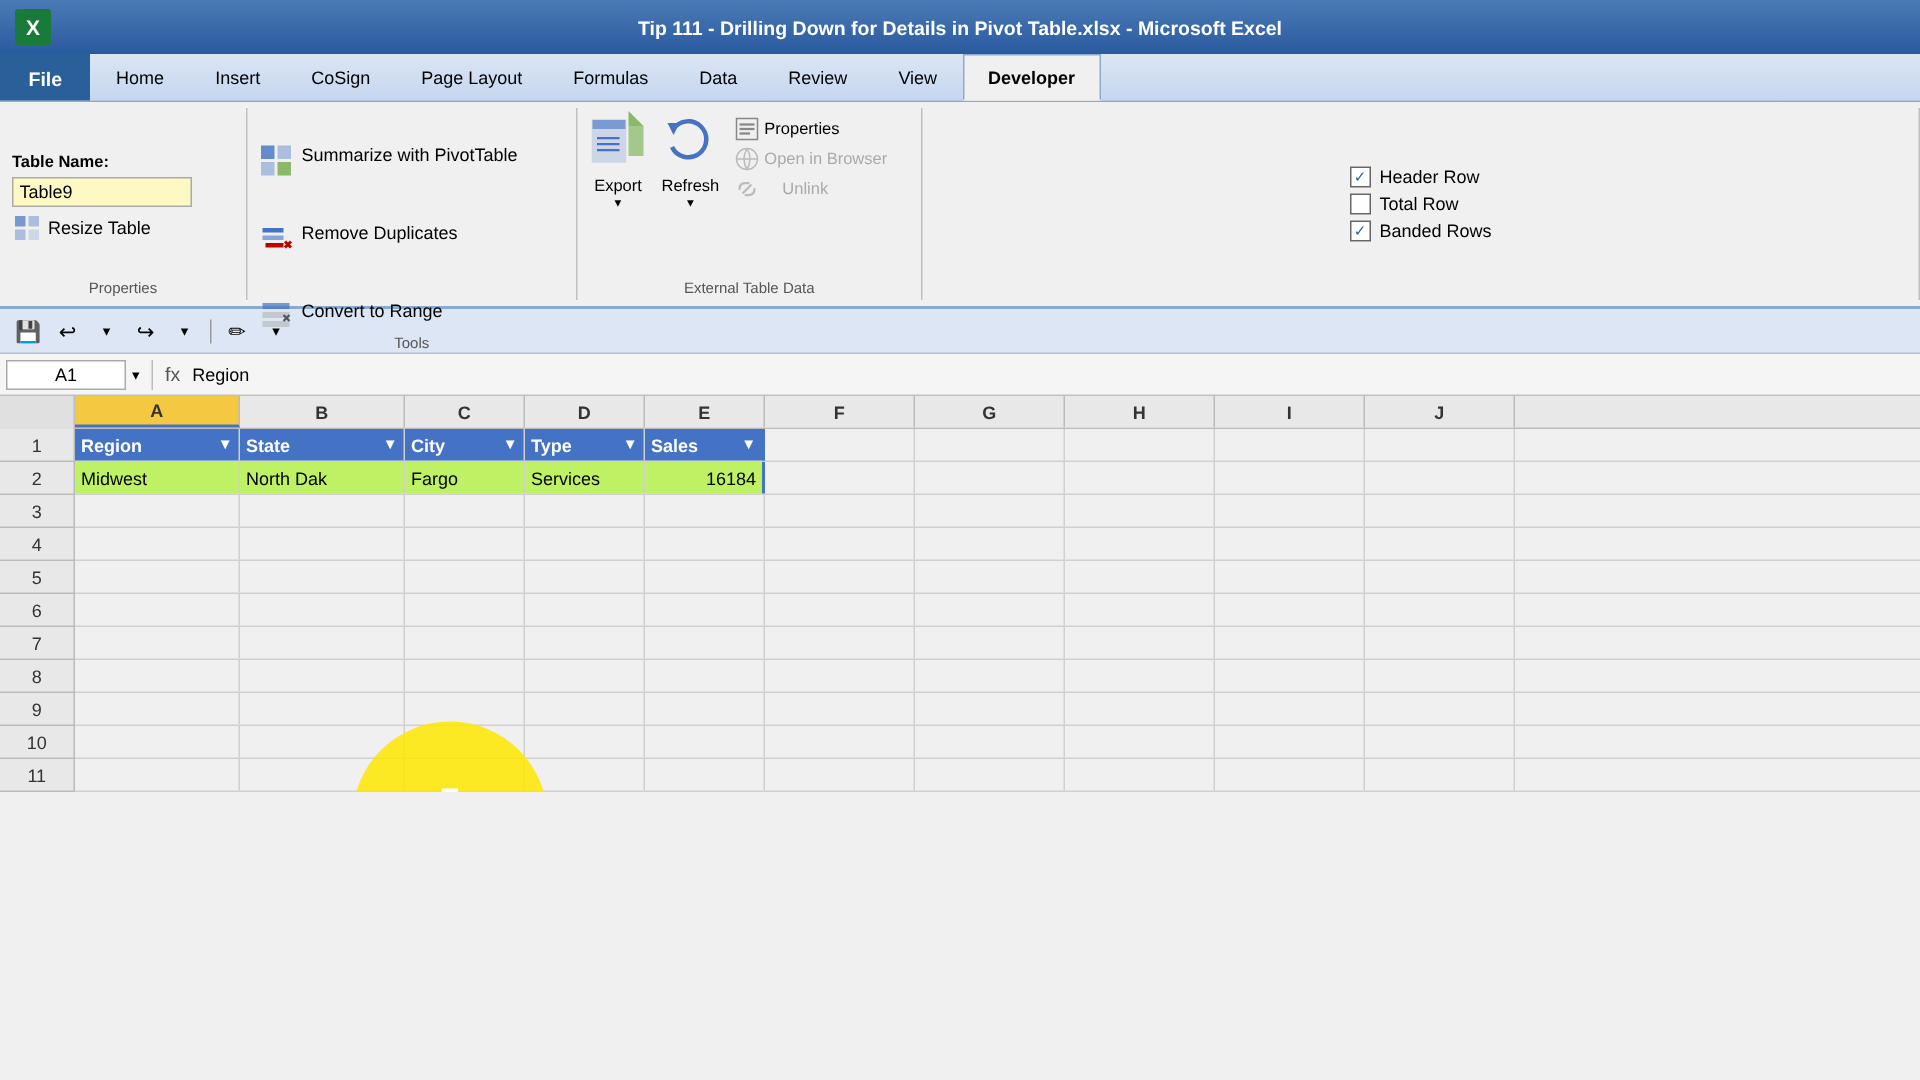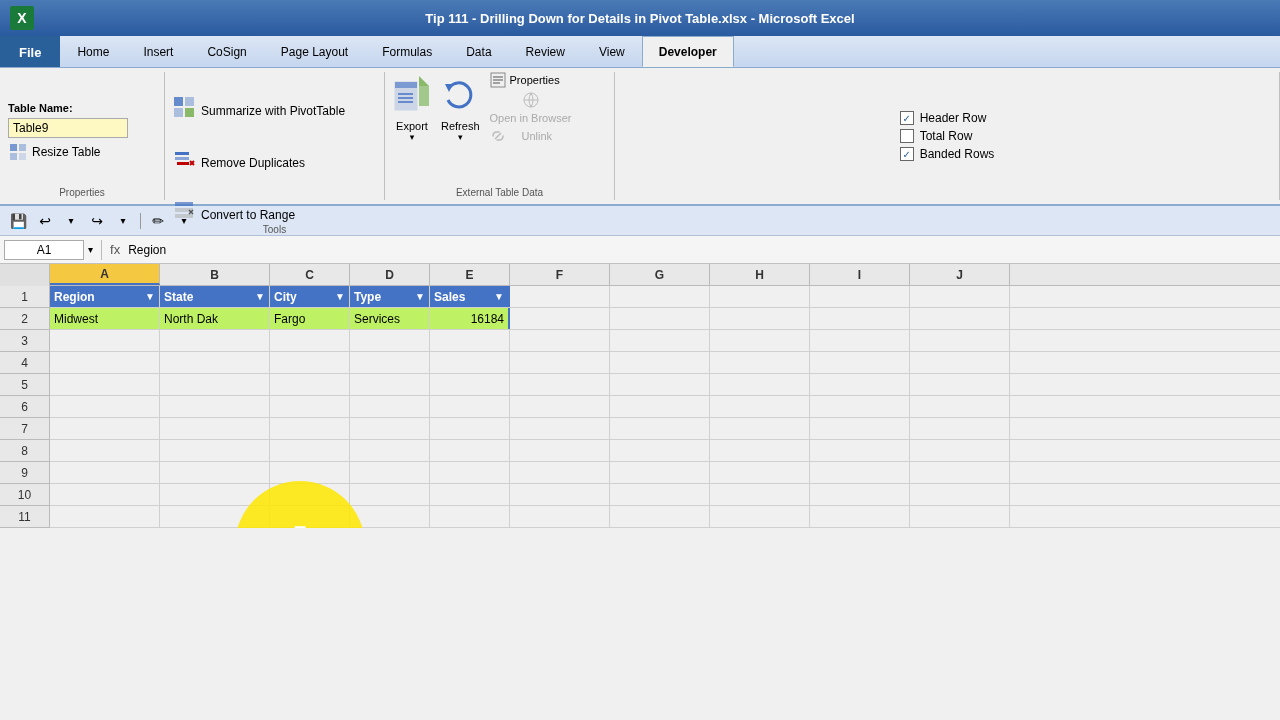--- a/index.html
+++ b/index.html
@@ -83,21 +83,21 @@
     }
     #table-name-input {
       border: 1px solid #aaa;
       padding: 2px 4px;
       font-size: 12px;
       width: 120px;
       background: #fef9c3;
     }
     .tools-item {
       display: flex;
-      align-items: flex-end;
+      align-items: flex-start;
       gap: 6px;
       cursor: pointer;
       font-size: 12px;
       padding: 2px 0;
       margin-top: 22px;
     }
     .style-item {
       display: flex;
       align-items: center;
       gap: 6px;
@@ -427,21 +427,21 @@
         <div style="display:flex;flex-direction:column;gap:4px;justify-content:center;">
           <div style="display:flex;align-items:center;gap:4px;font-size:11px;cursor:pointer;">
             <svg width="16" height="16" viewBox="0 0 16 16">
               <rect x="1" y="1" width="14" height="14" fill="none" stroke="#888" stroke-width="1"></rect>
               <line x1="3" y1="5" x2="13" y2="5" stroke="#888" stroke-width="1.5"></line>
               <line x1="3" y1="8" x2="13" y2="8" stroke="#888" stroke-width="1.5"></line>
               <line x1="3" y1="11" x2="10" y2="11" stroke="#888" stroke-width="1.5"></line>
             </svg>
             <span>Properties</span>
           </div>
-          <div style="display:flex;align-items:center;gap:4px;font-size:11px;color:#aaa;cursor:not-allowed;flex-direction:column;">
+          <div style="display:flex;align-items:center;gap:4px;font-size:11px;color:#aaa;cursor:not-allowed;">
             <svg width="16" height="16" viewBox="0 0 16 16">
               <circle cx="8" cy="8" r="7" fill="none" stroke="#bbb" stroke-width="1"></circle>
               <line x1="1" y1="8" x2="15" y2="8" stroke="#bbb" stroke-width="1"></line>
               <path d="M8,1 Q12,8 8,15" fill="none" stroke="#bbb" stroke-width="1"></path>
               <path d="M8,1 Q4,8 8,15" fill="none" stroke="#bbb" stroke-width="1"></path>
             </svg>
             <span>Open in Browser</span>
           </div>
           <div style="display:flex;align-items:center;gap:16px;font-size:11px;color:#aaa;cursor:not-allowed;">
             <svg width="16" height="16" viewBox="0 0 16 16">

